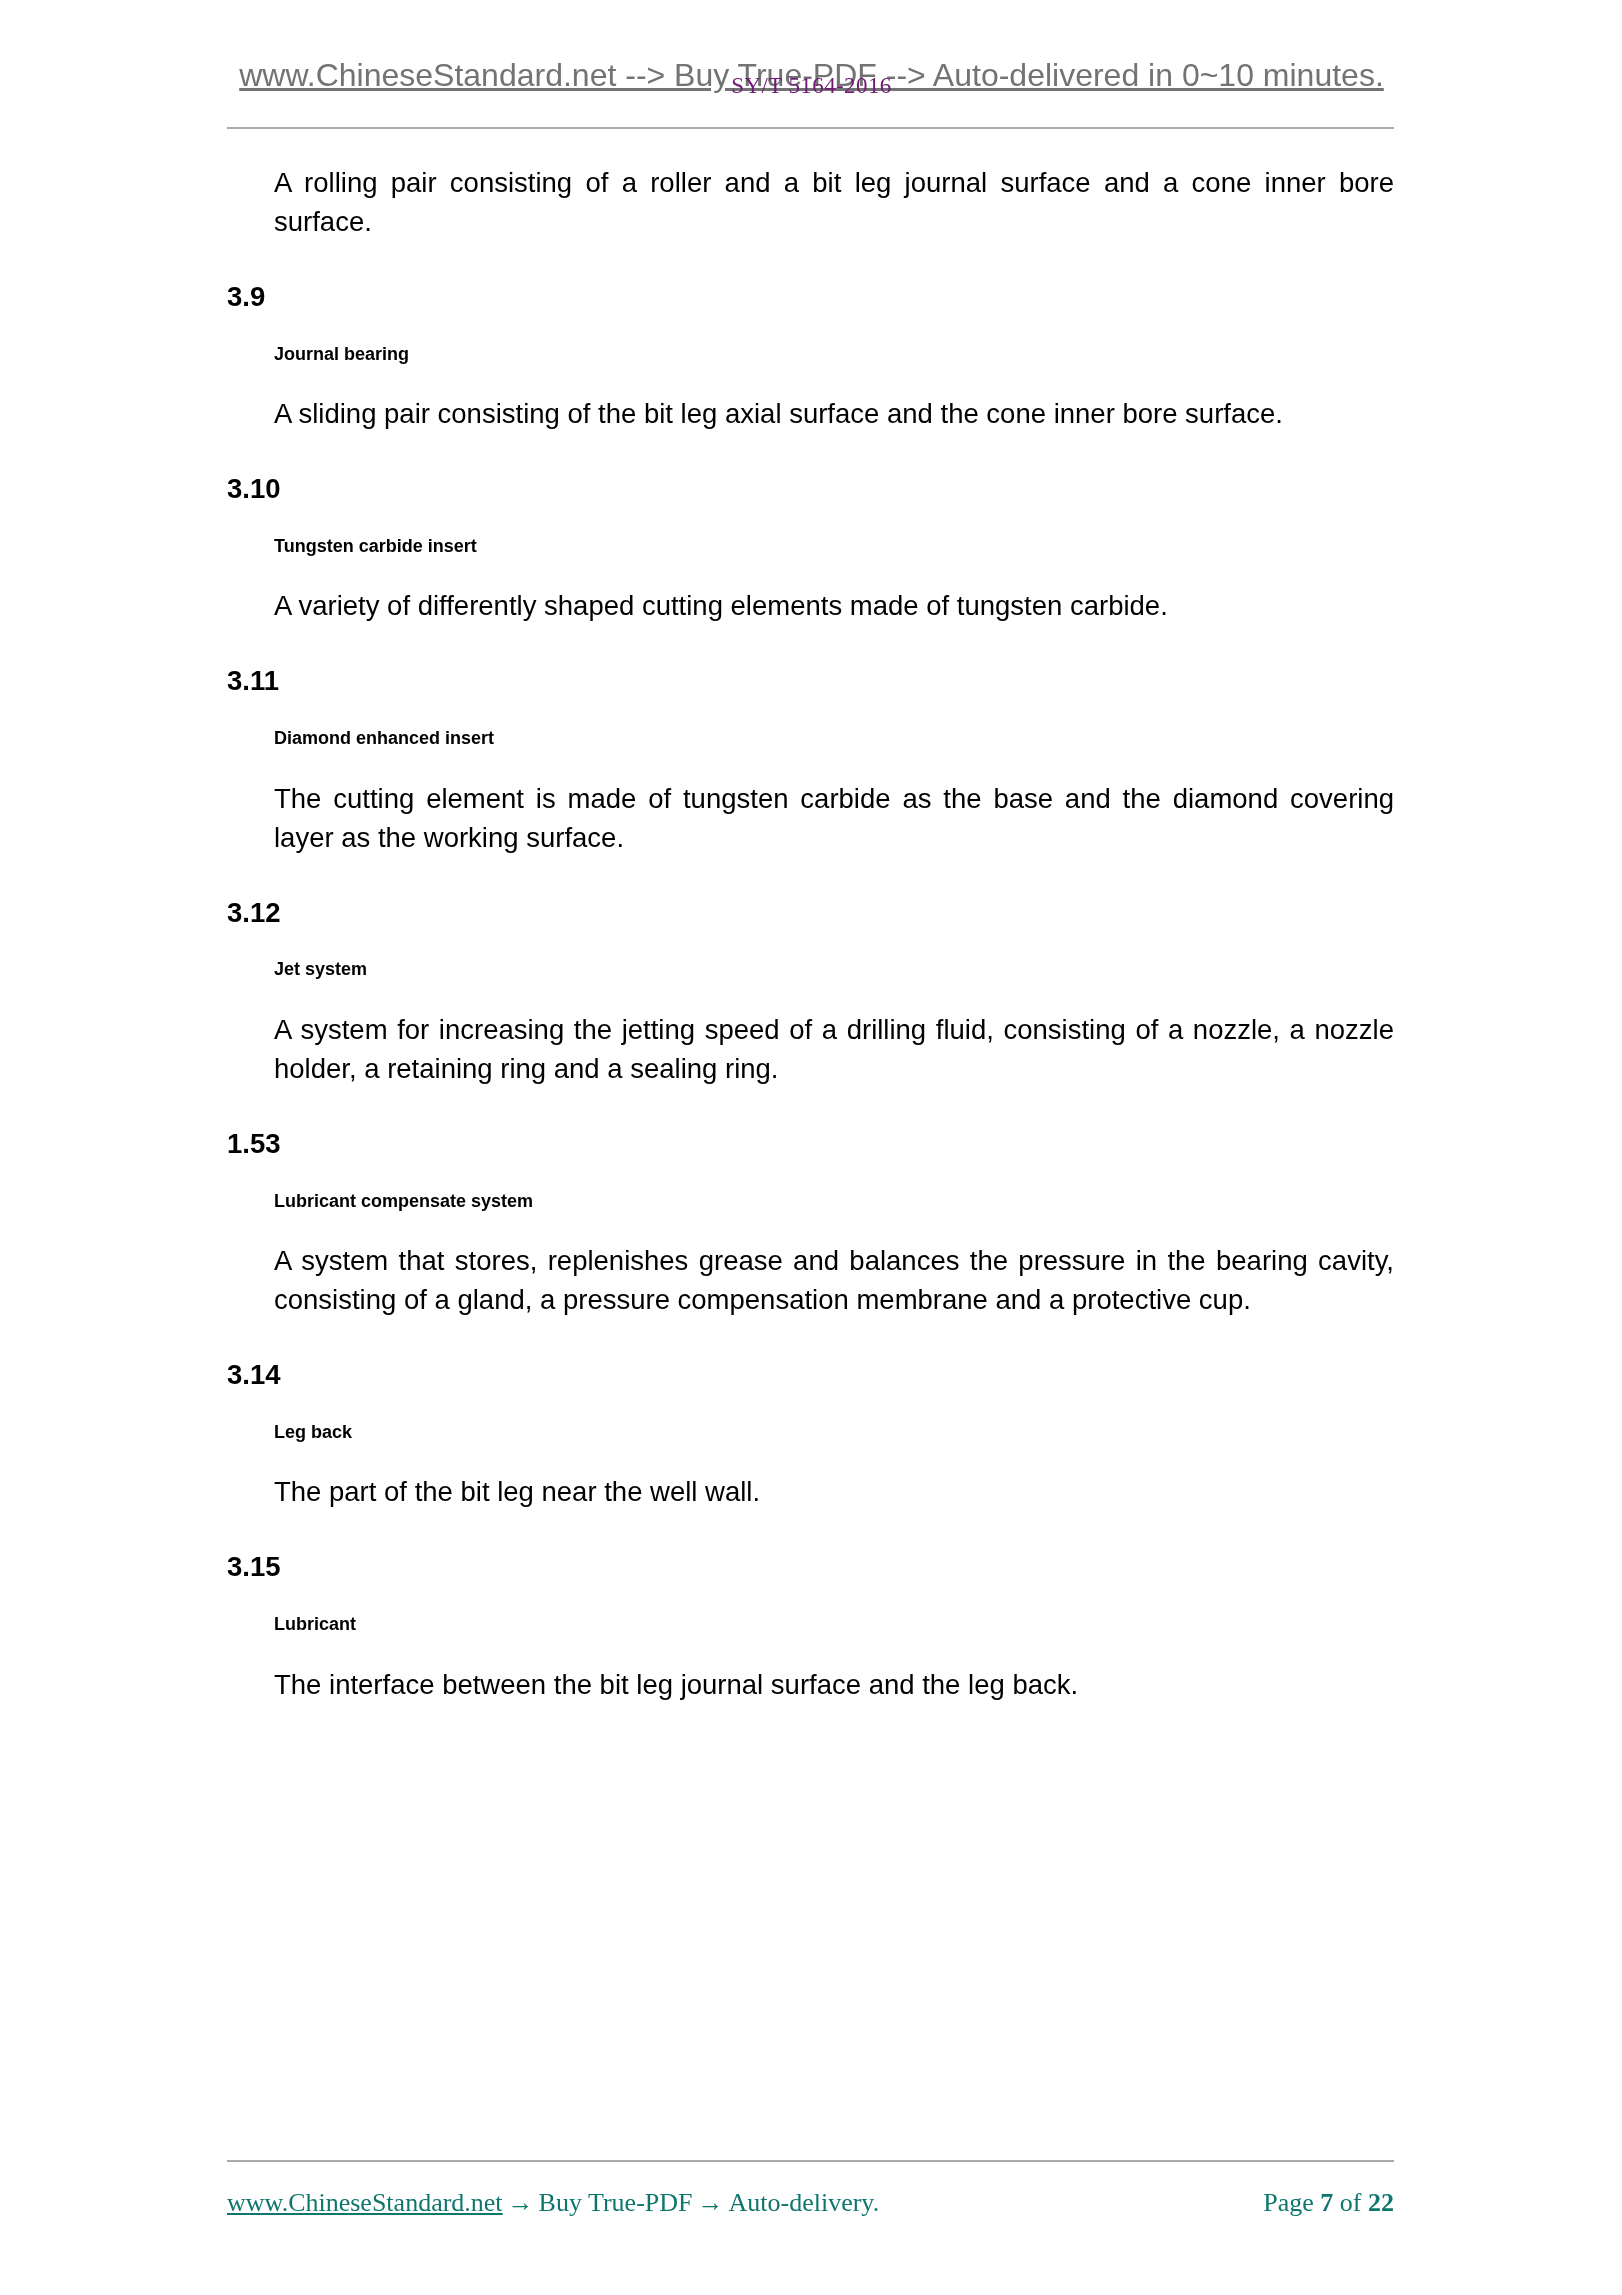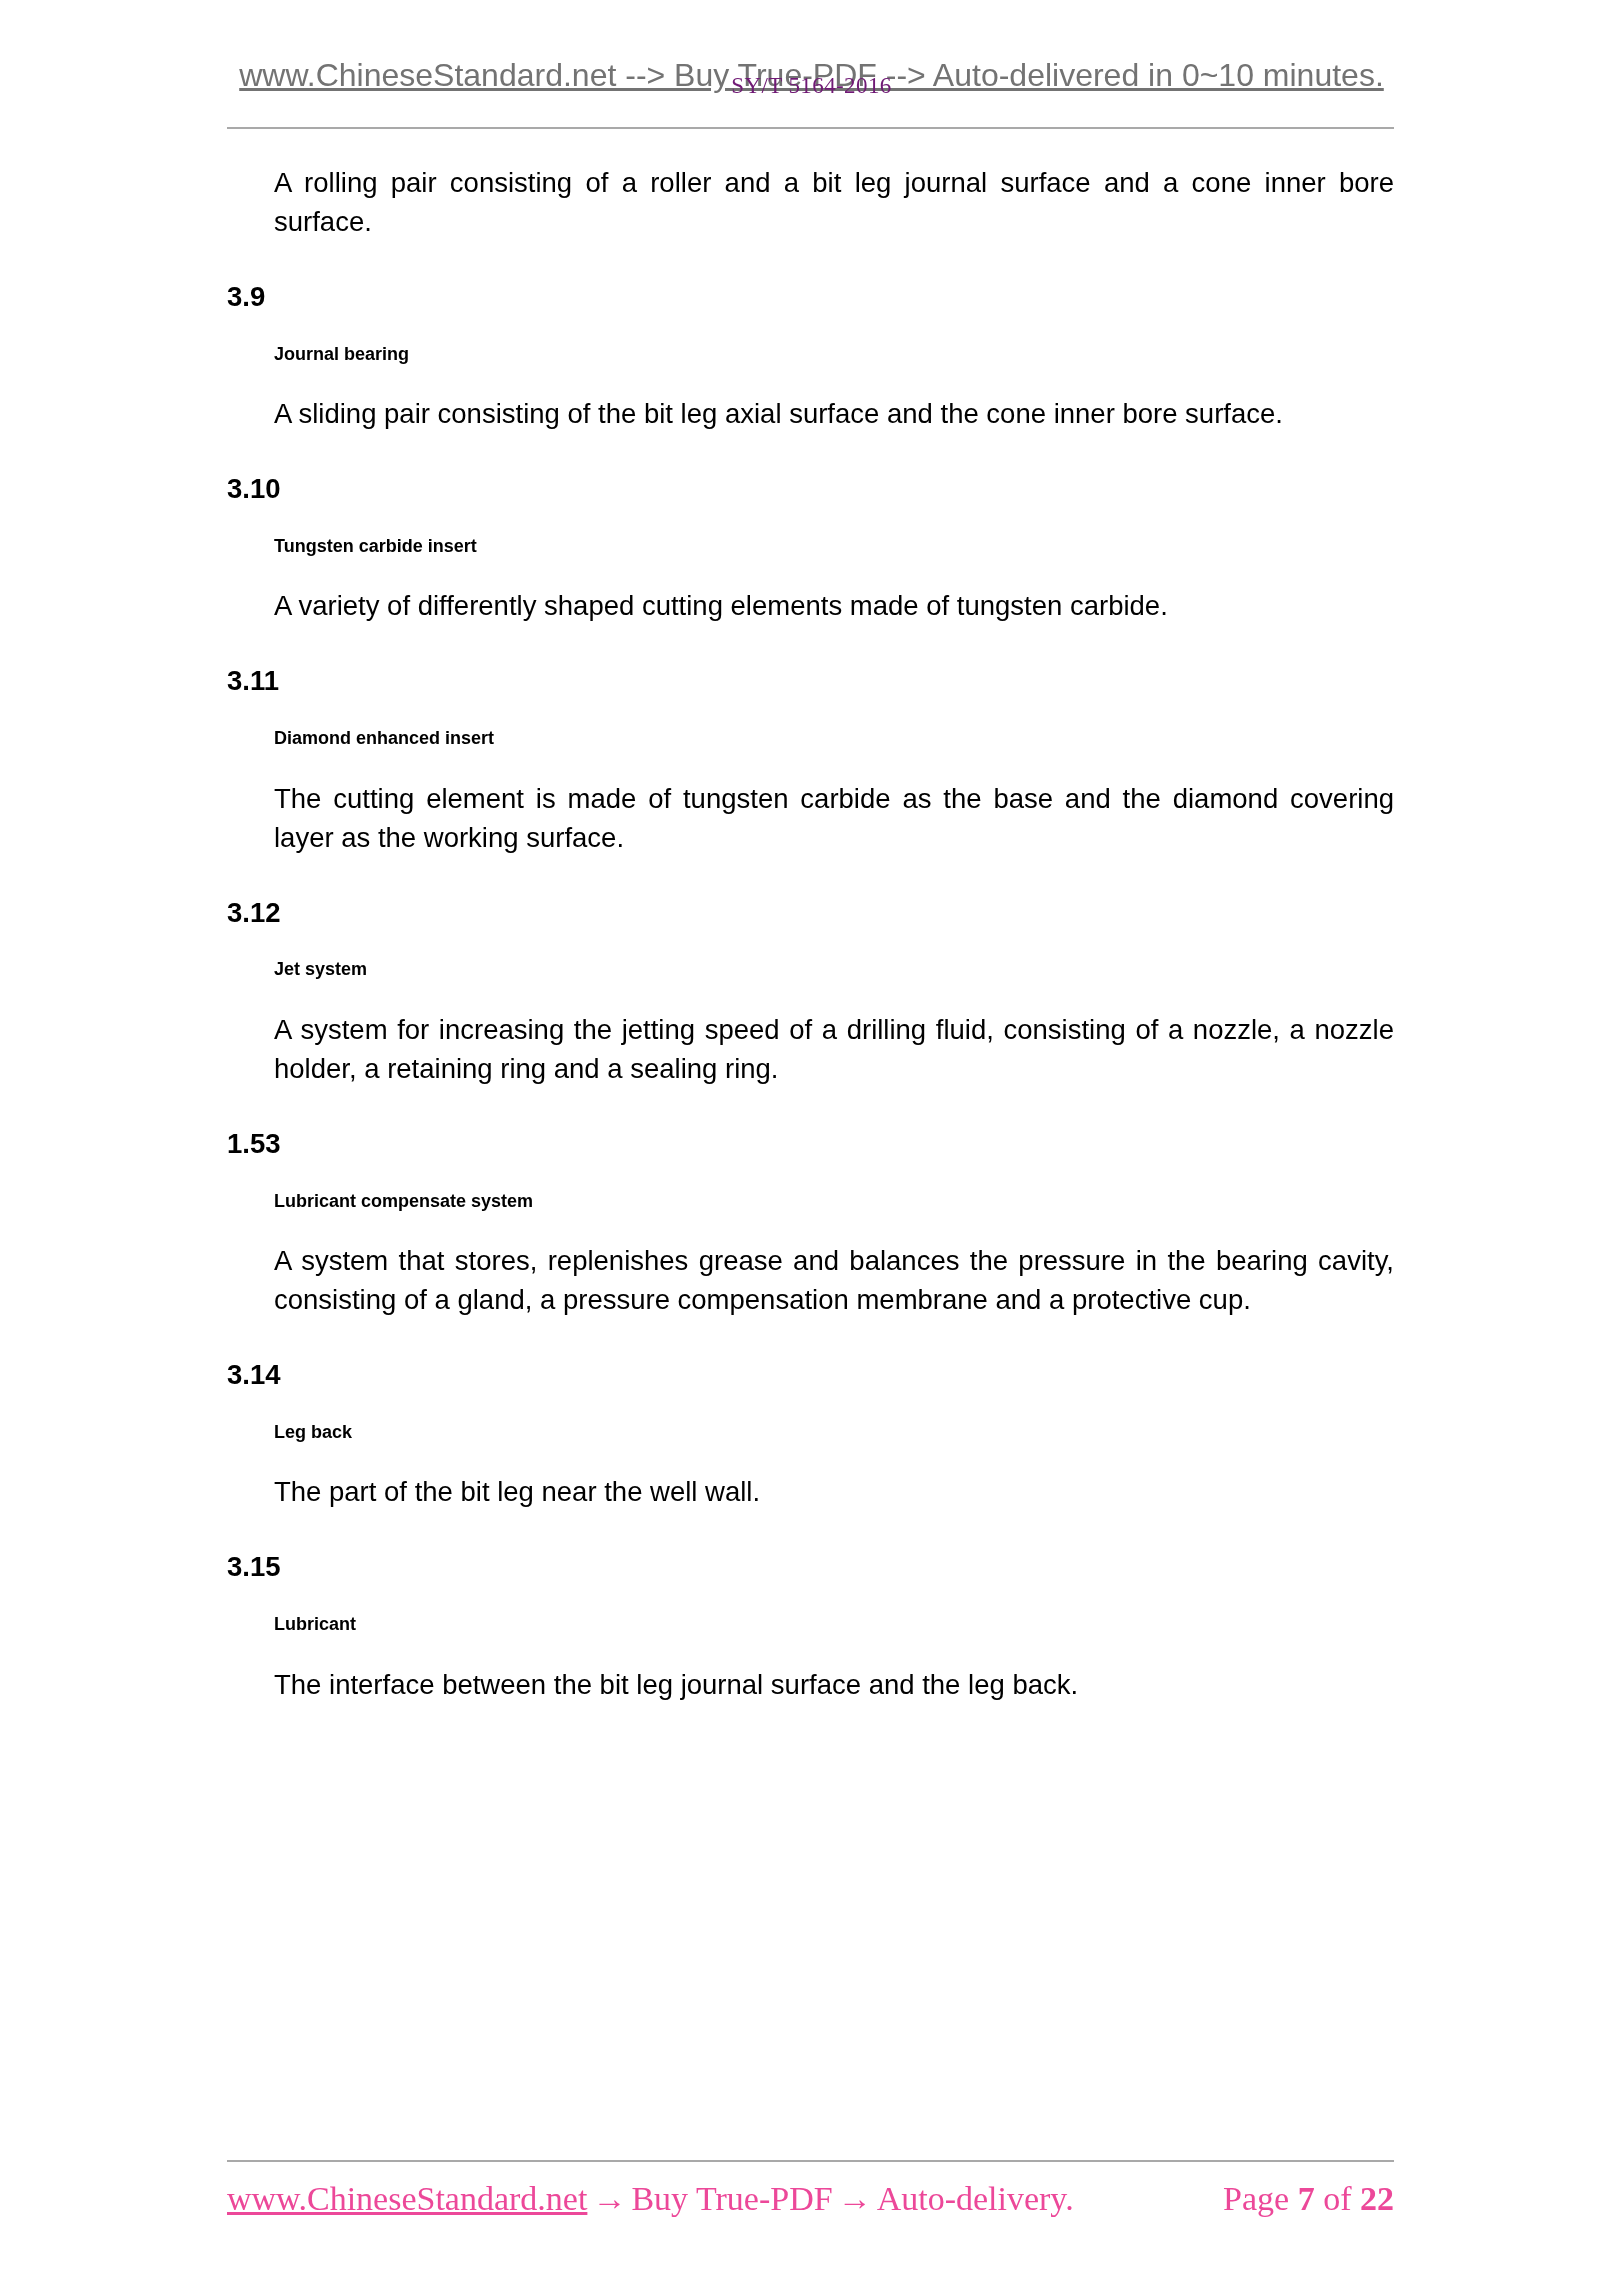--- a/index.html
+++ b/index.html
@@ -95,22 +95,22 @@
     width: 1167px;
     height: 1.7px;
     background: #a9a9a9;
   }
   .footer {
     position: absolute;
     bottom: 77px;
     left: 227px;
     width: 1167px;
     font-family: "Liberation Serif", serif;
-    font-size: 34px;
-    color: #ec4899;
+    font-size: 26px;
+    color: #0f766e;
     display: flex;
     align-items: baseline;
   }
   .footer-left {
     white-space: nowrap;
   }
   .footer-left .site {
     text-decoration: underline;
   }
   .footer-right {

